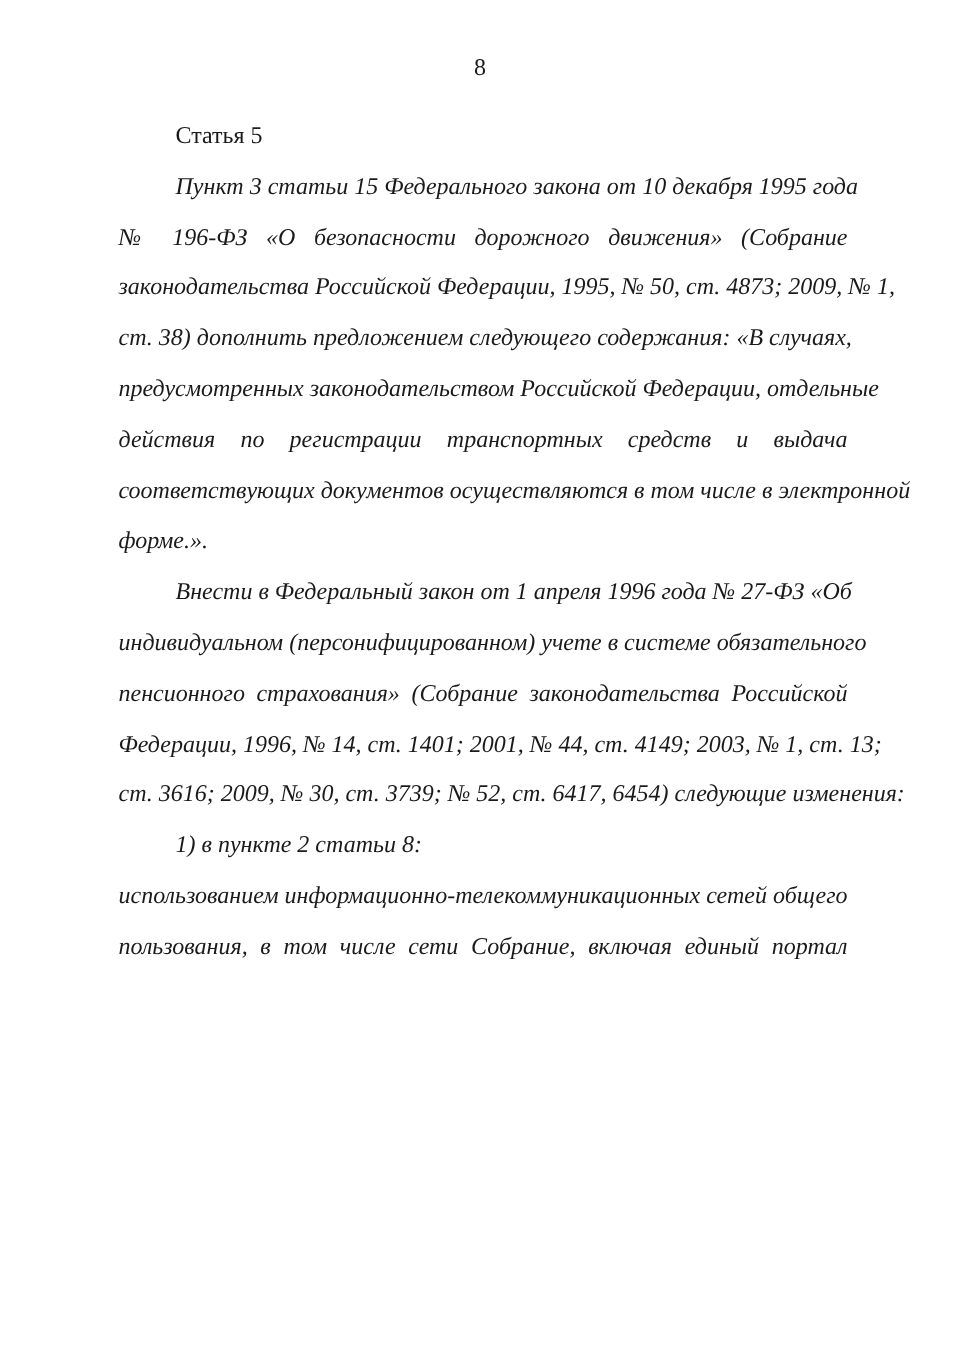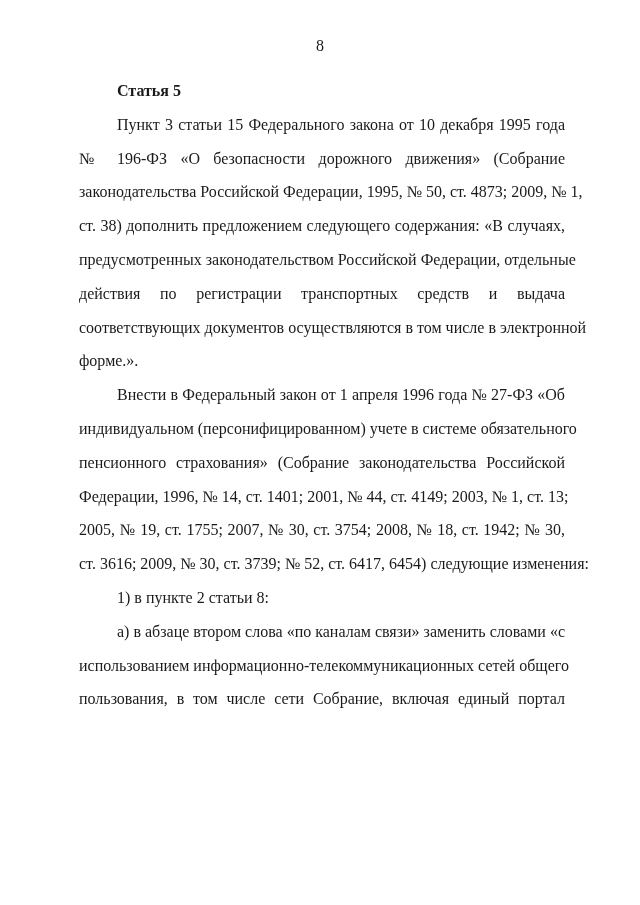--- a/index.html
+++ b/index.html
@@ -32,31 +32,32 @@
     }
     .content {
       position: absolute;
       left: 79px;
       top: 74px;
       width: 486px;
       font-size: 16px;
       line-height: 33.8px;
     }
     .heading {
-      font-weight: bold;
+      font-weight: normal;
       text-indent: 38px;
       margin: 0;
       line-height: 33.8px;
     }
     .line {
       display: block;
       text-align: justify;
       text-align-last: justify;
       white-space: nowrap;
       height: 33.8px;
+      font-style: italic;
     }
     .line.first { padding-left: 38px; }
     .line.last { text-align-last: left; }
   </style>
 </head>
 <body>
 
 <div class="page">
   <div class="page-number">8</div>
 
@@ -76,29 +77,27 @@
       </div>
     </section>
 
     <section>
 
       <div>
         <span class="line first">Внести в Федеральный закон от 1 апреля 1996 года № 27-ФЗ «Об</span>
         <span class="line">индивидуальном (персонифицированном) учете в системе обязательного</span>
         <span class="line">пенсионного страхования» (Собрание законодательства Российской</span>
         <span class="line">Федерации, 1996, № 14, ст. 1401; 2001, № 44, ст. 4149; 2003, № 1, ст. 13;</span>
-        <span class="line">2005, № 19, ст. 1755; 2007, № 30, ст. 3754; 2008, № 18, ст. 1942; № 30,</span>
         <span class="line">ст. 3616; 2009, № 30, ст. 3739; № 52, ст. 6417, 6454) следующие изменения:</span>
       </div>
 
       <div>
         <span class="line first last">1) в пункте 2 статьи 8:</span>
       </div>
 
       <div>
-        <span class="line first">а) в абзаце втором слова «по каналам связи» заменить словами «с</span>
         <span class="line">использованием информационно-телекоммуникационных сетей общего</span>
         <span class="line">пользования, в том числе сети Собрание, включая единый портал</span>
       </div>
     </section>
 
   </div>
 </div>
 
 </body></html>

